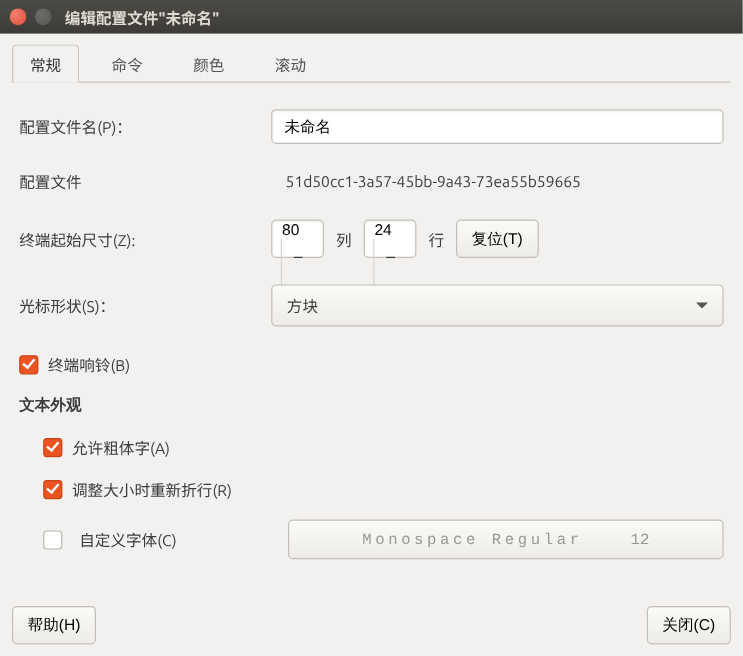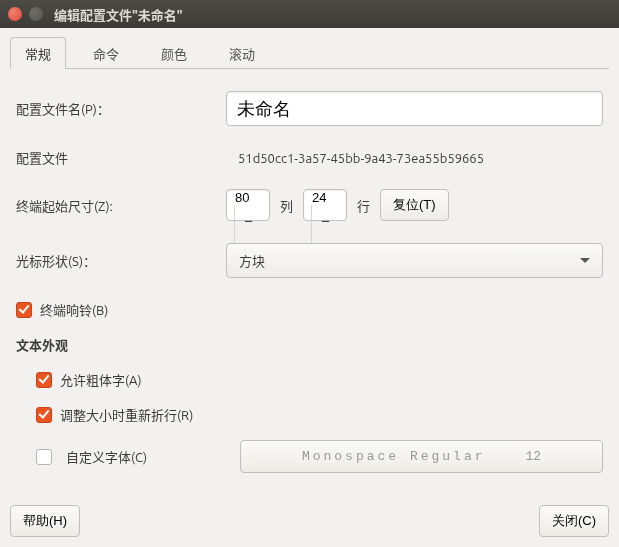--- a/index.html
+++ b/index.html
@@ -61,21 +61,21 @@
   margin-bottom: 22px;
 }
 .row .lbl { width: 210px; }
 .text-input {
   flex: 1;
   background: #fff;
   border: 1px solid #c3bfb7;
   border-radius: 4px;
   box-shadow: inset 0 1px 2px rgba(0,0,0,0.08);
   padding: 6px 10px;
-  font-size: 18px;
+  font-size: 13px;
 }
 .value-text { color: #3c3c3c; margin-left: 12px; }
 .size-group { display: flex; align-items: center; gap: 10px; }
 .spin {
   display: flex;
   align-items: center;
   background: #fff;
   border: 1px solid #c3bfb7;
   border-radius: 4px;
   height: 32px;
@@ -142,21 +142,21 @@
   border-color: #c84417;
 }
 .chk.on::after {
   content: "";
   width: 8px; height: 4px;
   border-left: 2px solid #fff;
   border-bottom: 2px solid #fff;
   transform: rotate(-50deg);
   margin-top: -3px;
 }
-.section-title { font-weight: 700; margin: 14px 0 16px 0; }
+.section-title { font-weight: 700; margin: 14px 0 16px 0; font-family: Liberation Mono, monospace; }
 .indent { margin-left: 20px; }
 .font-row { display: flex; align-items: center; gap: 14px; margin-bottom: 14px; }
 .font-btn {
   flex: 1;
   display: flex; align-items: center; justify-content: center;
   gap: 40px;
   background: linear-gradient(to bottom, #fafaf8, #eeece7);
   border: 1px solid #c3bfb7;
   border-radius: 4px;
   padding: 8px 14px;

